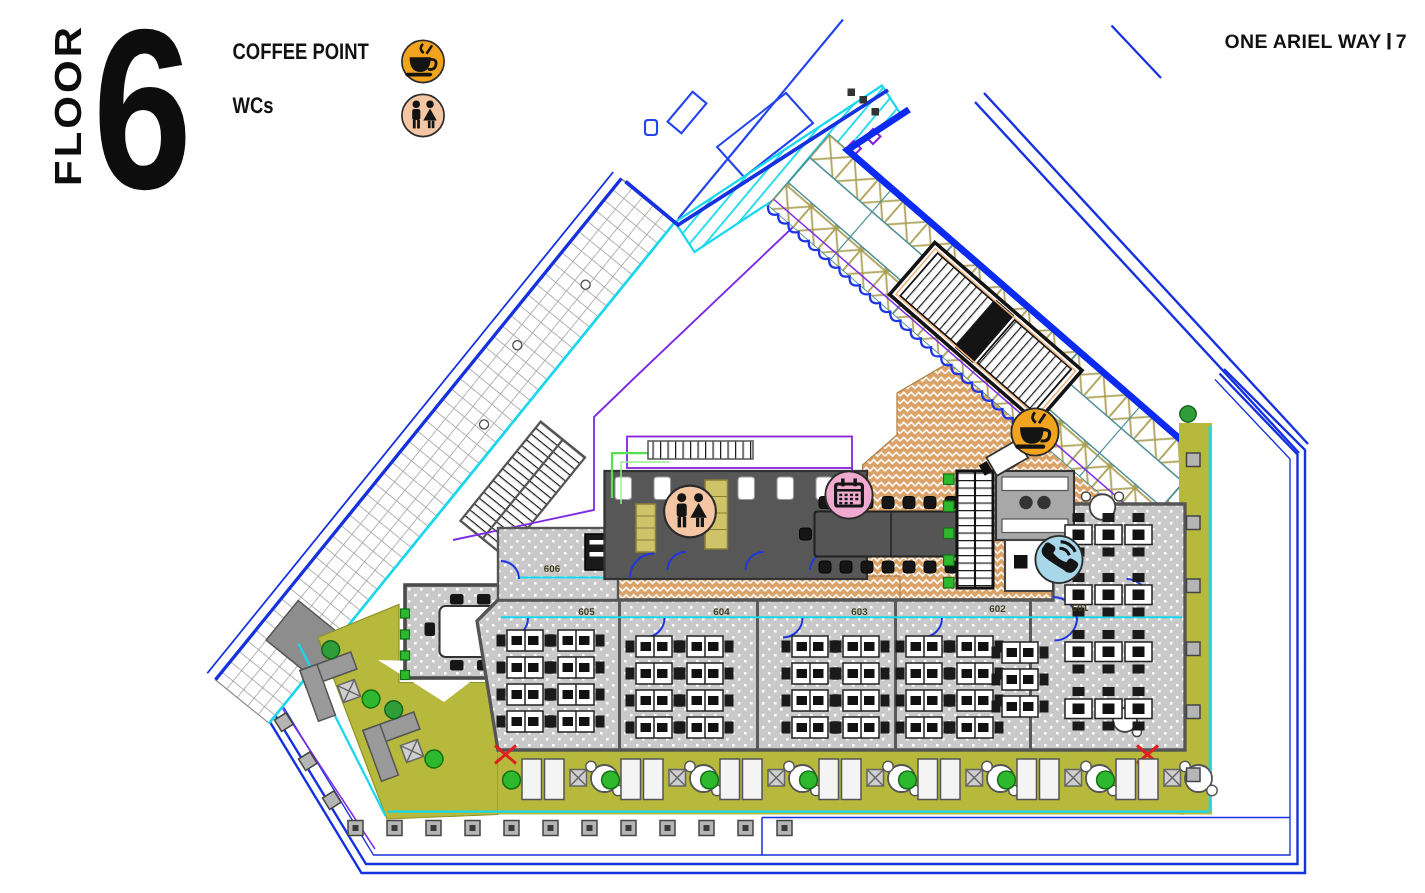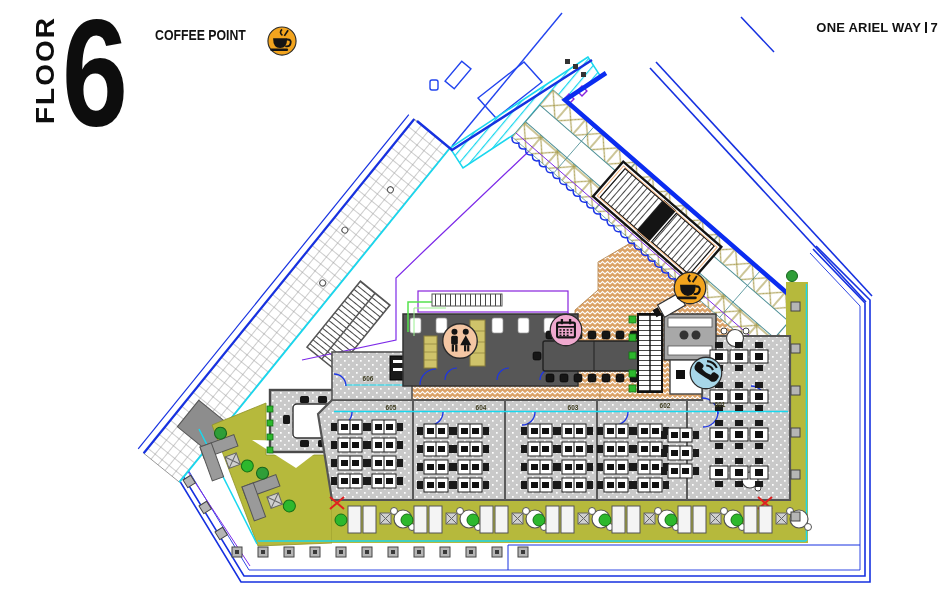--- a/index.html
+++ b/index.html
@@ -788,20 +788,26 @@
     <div class="floor-num">6</div>
   </div>
 
   <ul class="legend">
     <li>
       <span class="lbl">COFFEE POINT</span>
       <svg viewBox="-16 -16 32 32" width="30" height="30">
           <use href="#sym-coffee"></use>
         </svg>
     </li>
+    <li>
+      <span class="lbl">WCs</span>
+      <svg viewBox="-16 -16 32 32" width="30" height="30">
+          <use href="#sym-wc"></use>
+        </svg>
+    </li>
   </ul>
 
   <div class="page-ref">
     <span>ONE ARIEL WAY</span>
     <span class="bar"></span>
     <span>7</span>
   </div>
 </div>
 
 </body></html>

